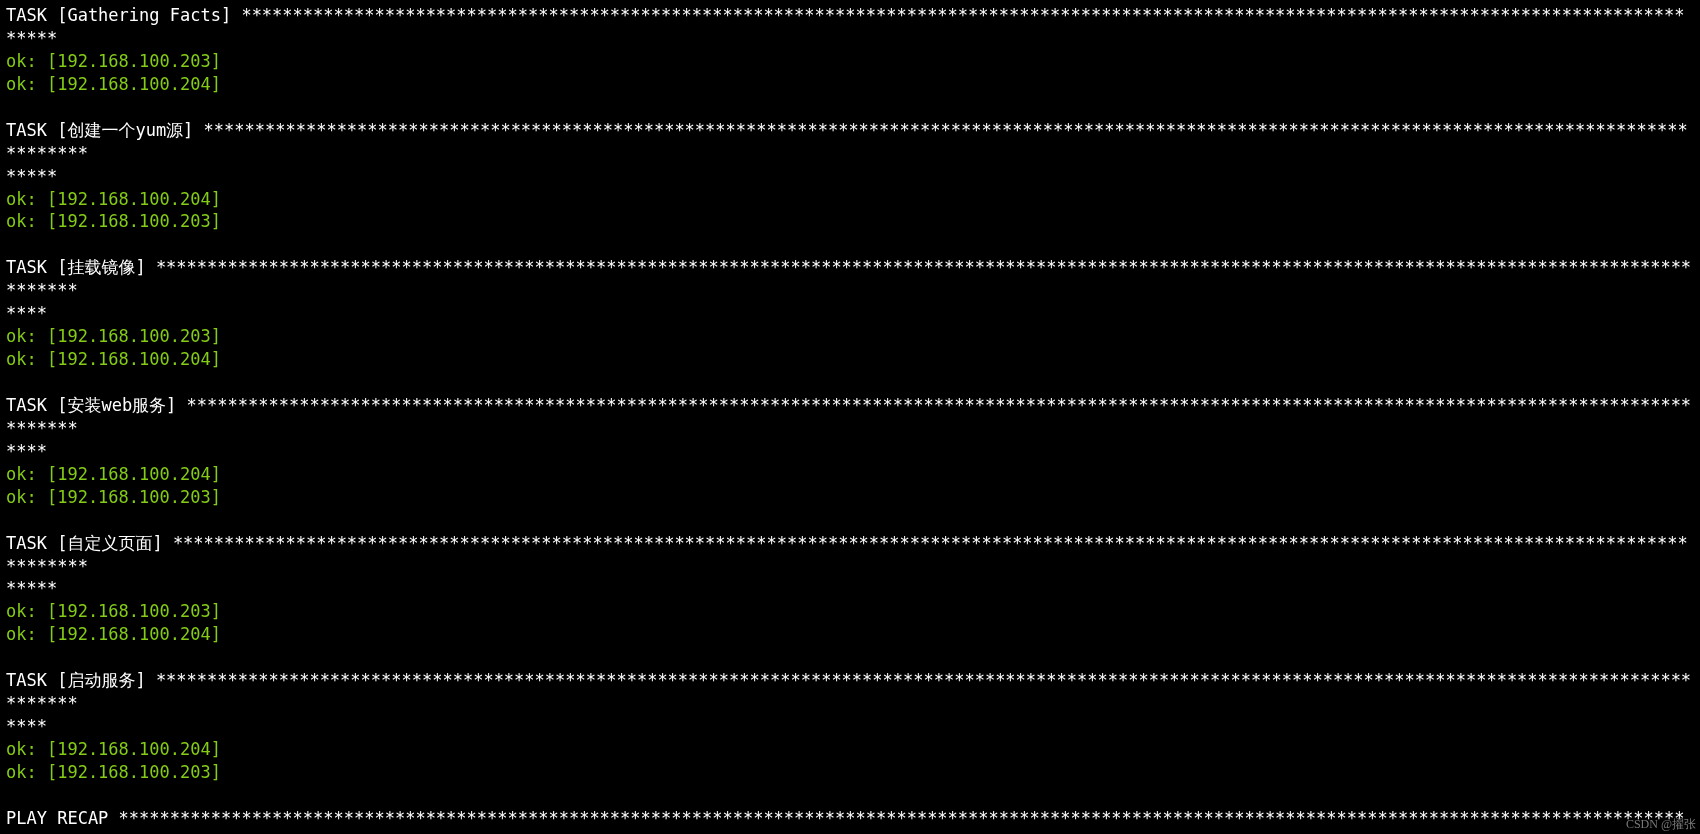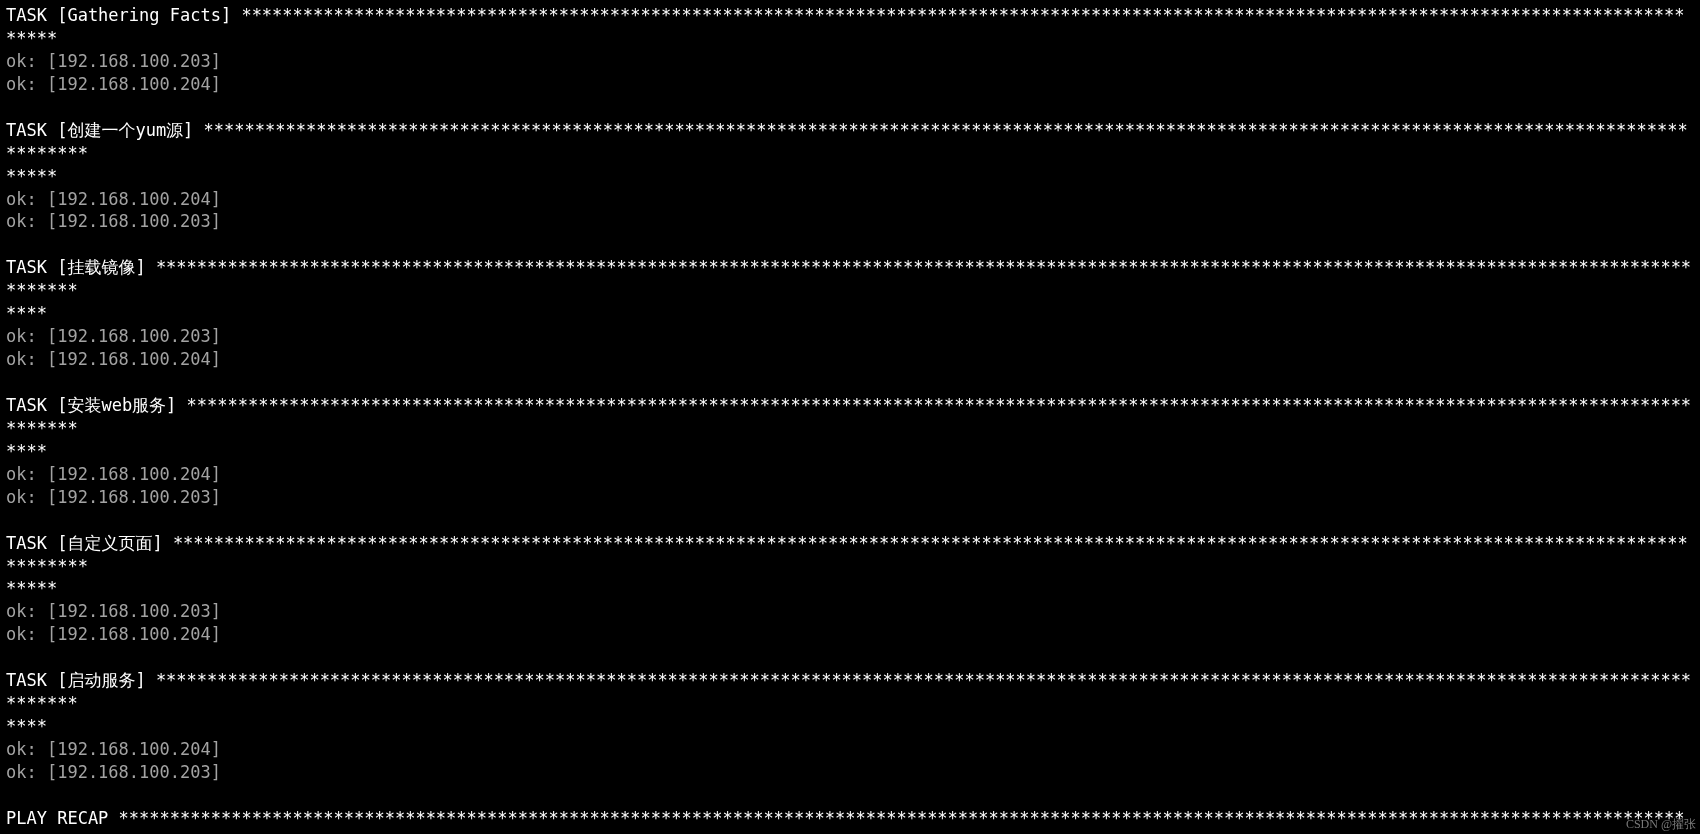--- a/index.html
+++ b/index.html
@@ -14,21 +14,21 @@
     height: 834px;
     overflow: hidden;
     position: relative;
   }
   pre.terminal {
     margin: 0;
     padding: 4px 6px 0 6px;
     white-space: pre-wrap;
     word-break: break-all;
   }
-  .ok { color: #a3a3a3; text-align: right; }
+  .ok { color: #84cc16; text-align: right; }
   .watermark {
     position: absolute;
     right: 4px;
     bottom: 2px;
     color: #7a7a7a;
     font-size: 12px;
     font-family: Liberation Serif, serif;
   }
 </style>
 </head>

